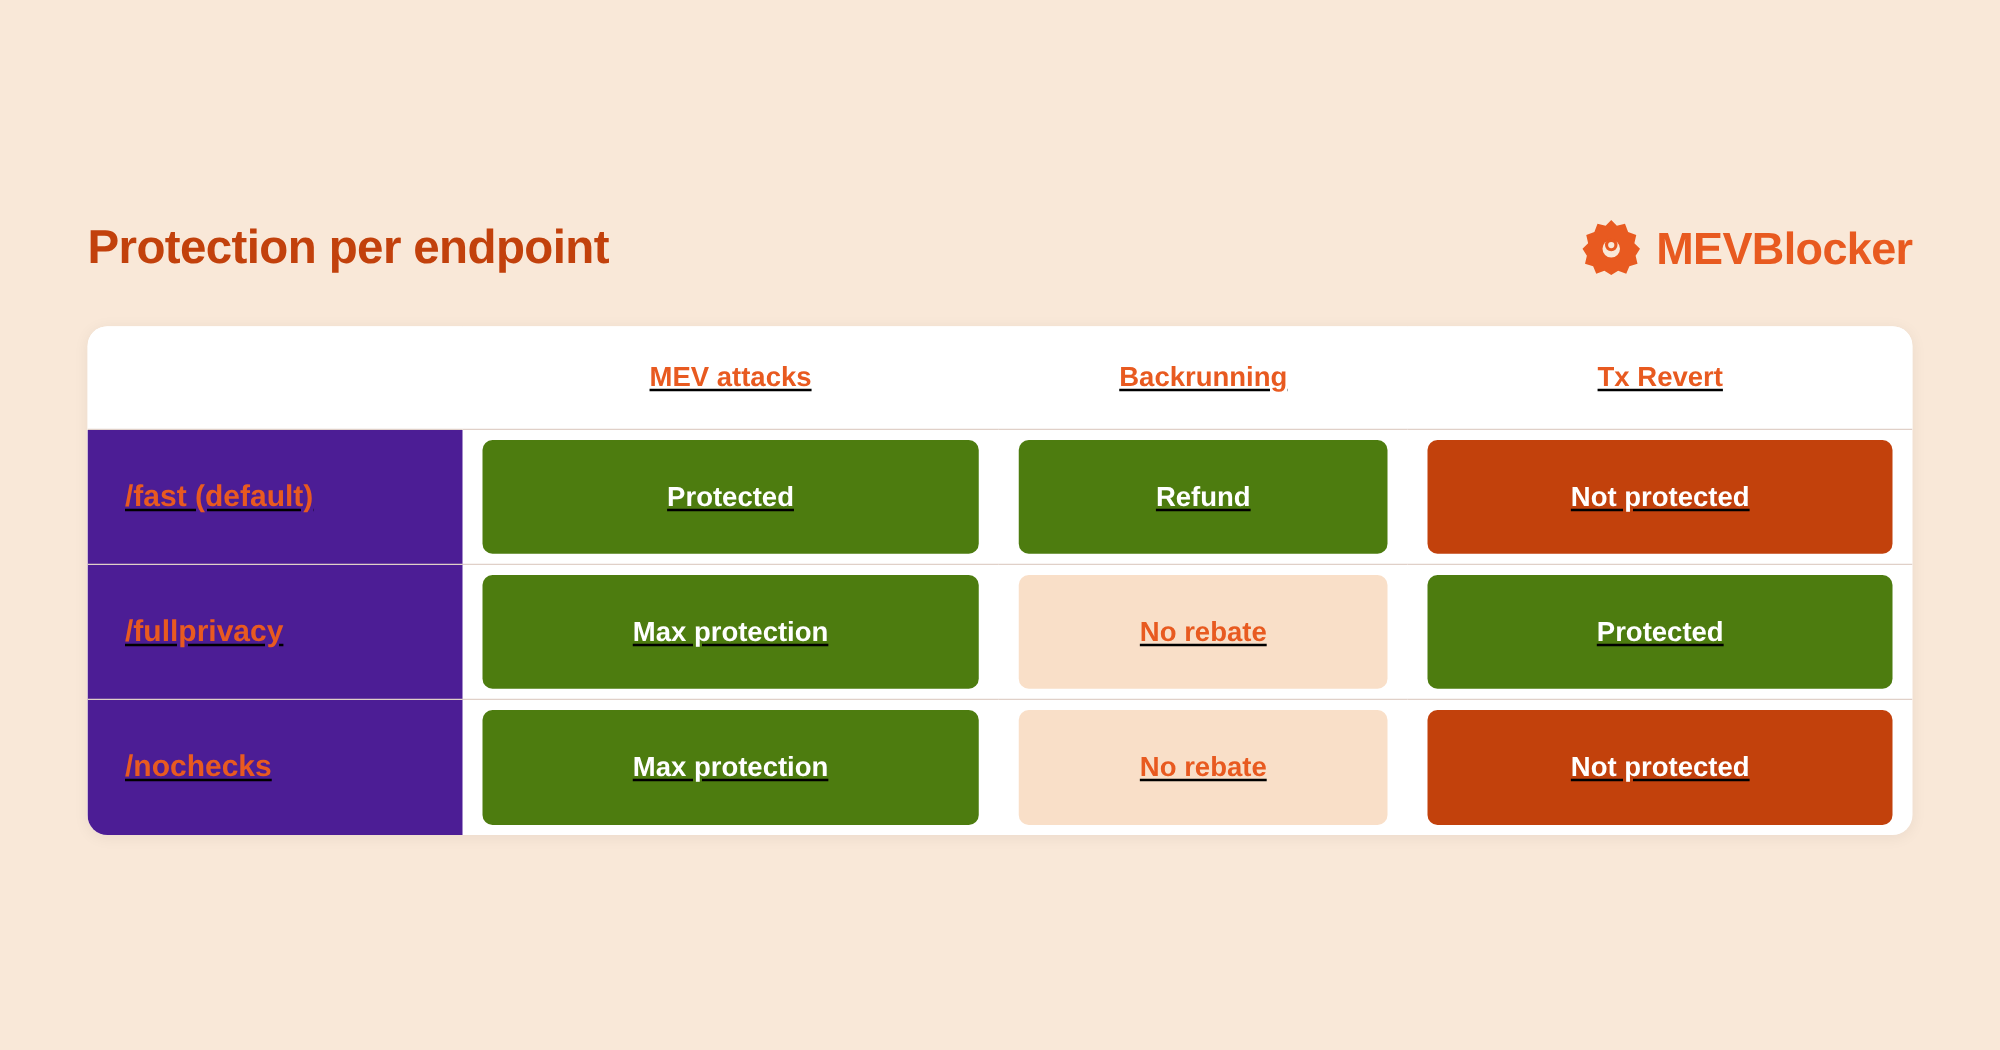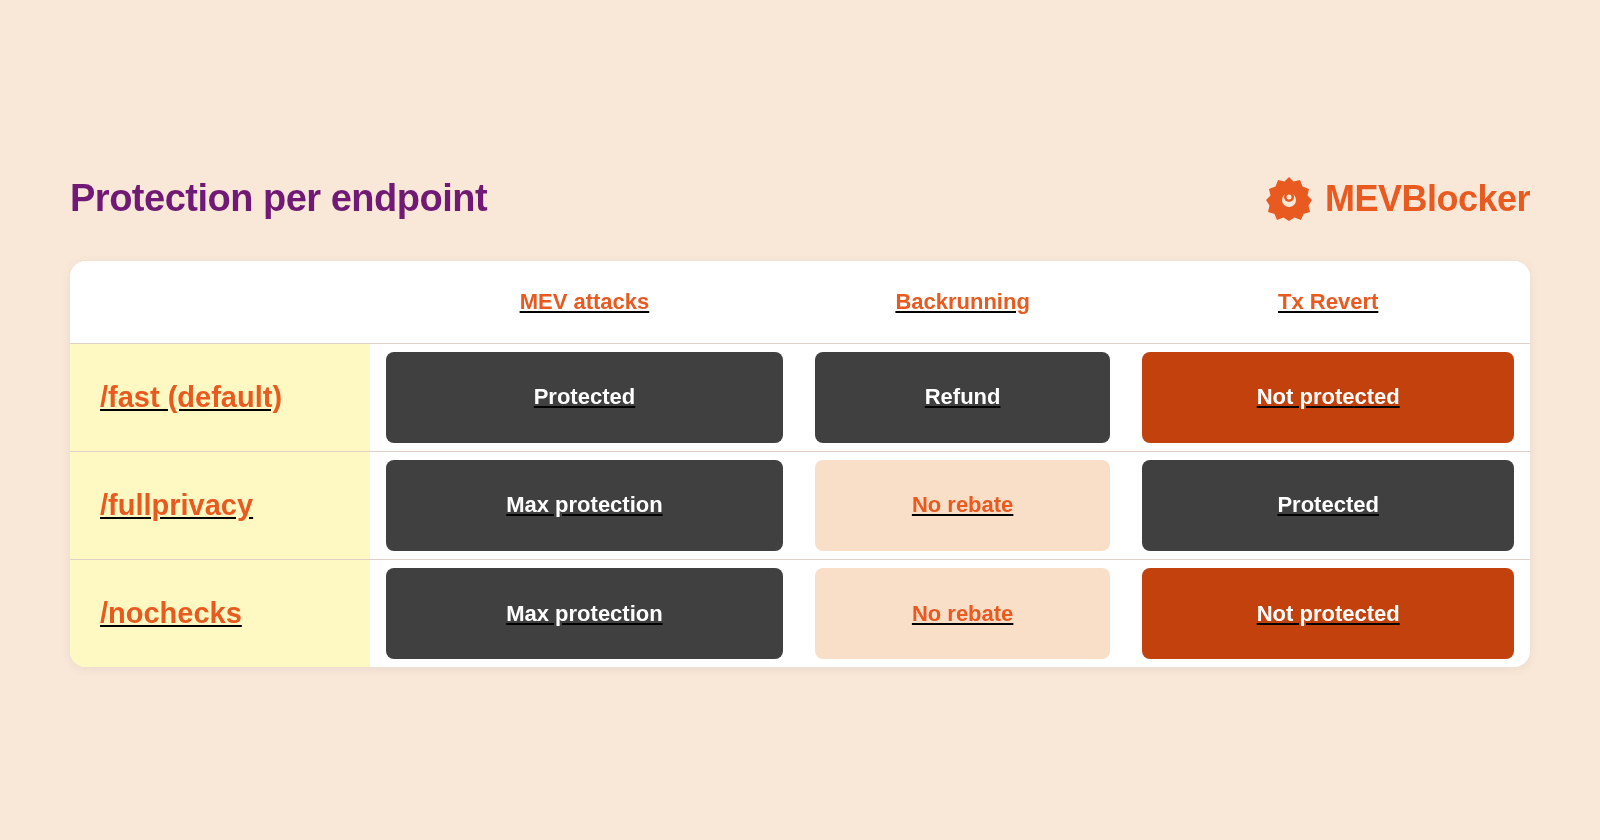--- a/index.html
+++ b/index.html
@@ -23,21 +23,21 @@
     .header {
       display: flex;
       justify-content: space-between;
       align-items: center;
       margin-bottom: 36px;
     }
 
     .page-title {
       font-size: 38px;
       font-weight: 900;
-      color: #701a75;
+      color: #c2410c;
       letter-spacing: -0.5px;
     }
 
     .brand {
       display: flex;
       align-items: center;
       gap: 12px;
     }
 
     .brand-icon {
@@ -87,43 +87,43 @@
       border-bottom: none;
     }
 
     tbody td {
       padding: 0;
       height: 108px;
     }
 
     tbody td:first-child {
       padding: 20px 30px;
-      font-size: 29px;
+      font-size: 24px;
       font-weight: 800;
       color: #e85a20;
-      background: #fef9c3;
+      background: #4c1d95;
       vertical-align: middle;
       width: 300px;
     }
 
     .cell-inner {
       display: flex;
       align-items: center;
       justify-content: center;
       height: 100%;
       padding: 20px;
       font-size: 22px;
       font-weight: 800;
       border-radius: 0;
       margin: 8px;
       border-radius: 8px;
     }
 
     .cell-green {
-      background-color: #404040;
+      background-color: #4d7c0f;
       color: white;
     }
 
     .cell-orange {
       background-color: #c2410c;
       color: white;
     }
 
     .cell-peach {
       background-color: #f9dfc8;

